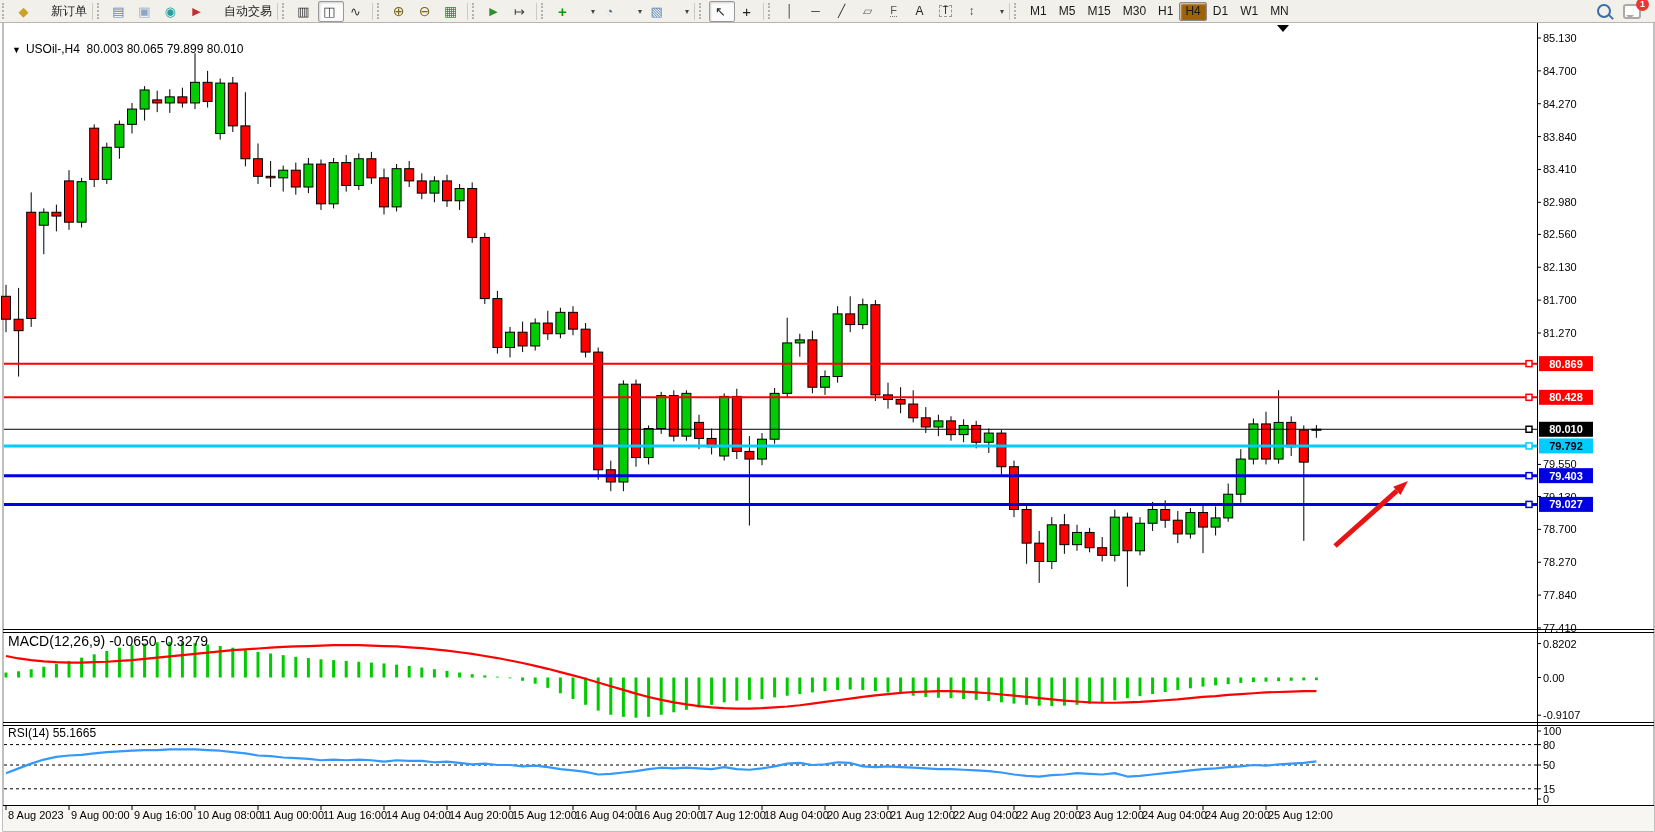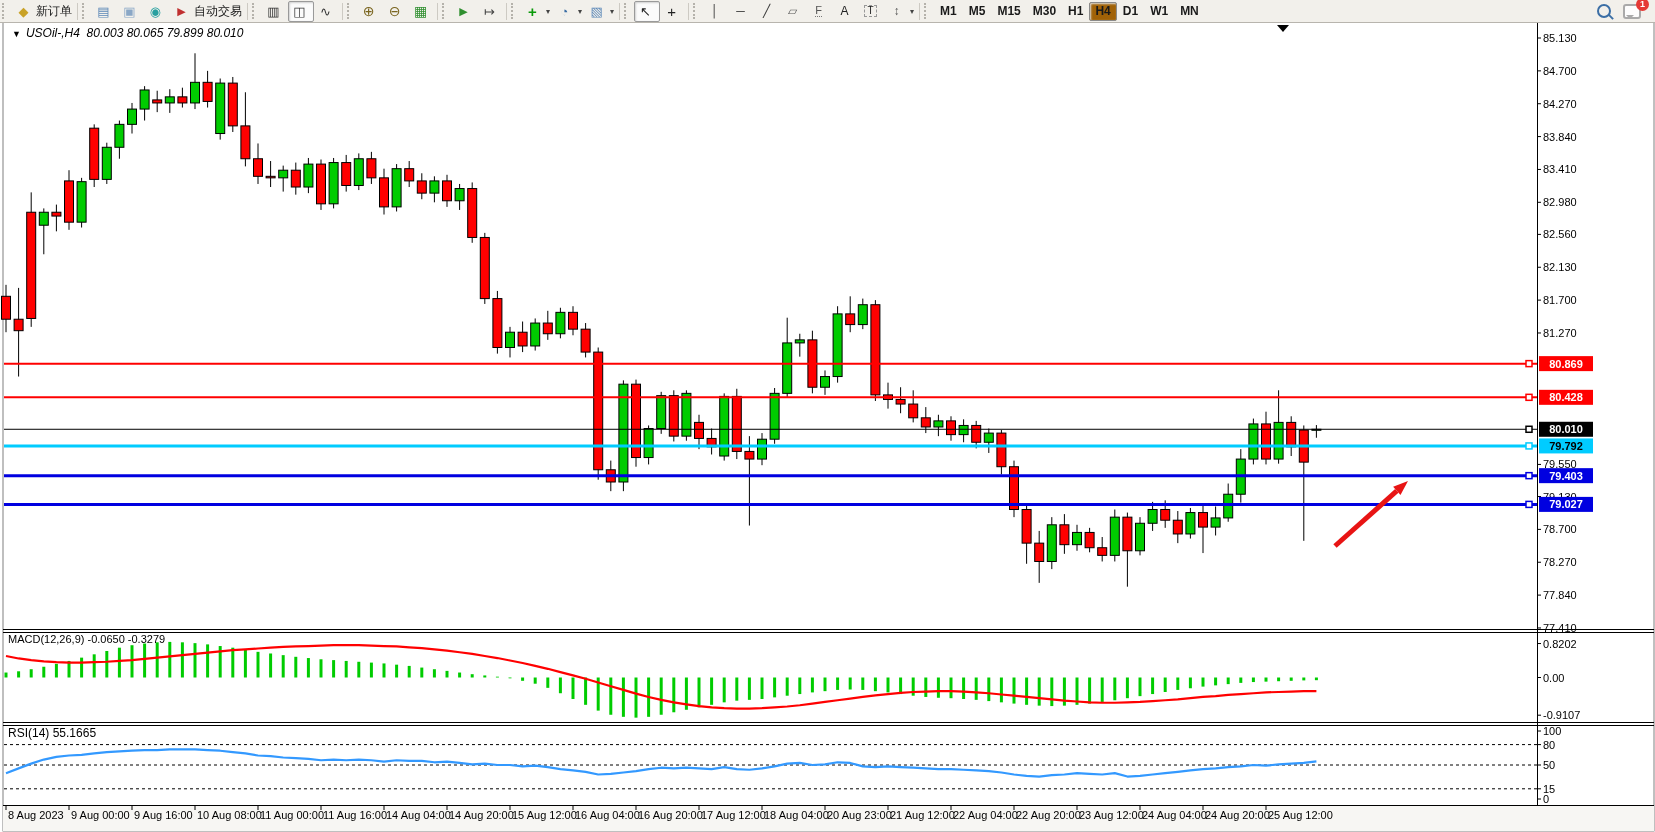--- a/index.html
+++ b/index.html
@@ -3,21 +3,21 @@
 <meta charset="utf-8">
 <style>
   html,body{margin:0;padding:0;background:#d4d0c8;}
   #app{position:relative;width:1655px;height:832px;overflow:hidden;background:#fff;
        font-family:"Liberation Sans",sans-serif;-webkit-font-smoothing:antialiased;}
   
   #toolbar{position:absolute;left:0;top:0;width:1655px;height:22px;background:#f2f0eb;
            border-bottom:1px solid #b8b5ae;display:flex;align-items:center;z-index:5;}
   .tb-grip{width:5px;height:16px;border-left:2px dotted #b5b2ab;margin:0 3px 0 2px;}
   .tb-sep{width:1px;height:17px;background:#cdcac3;margin:0 2px;}
-  .tb-btn{height:19px;min-width:20px;padding:0 2px;display:inline-flex;align-items:center;gap:4px;
+  .tb-btn{height:19px;min-width:20px;padding:0 2px;display:inline-flex;align-items:center;gap:19px;
           border:1px solid transparent;border-radius:2px;cursor:default;}
   .tb-btn.active{background:#fbfbfb;border-color:#9a9a9a;box-shadow:inset 1px 1px 2px #d0d0d0;}
   .tb-label{font-size:12px;color:#1a1a1a;white-space:nowrap;}
   .caret{font-size:8px;color:#444;margin-left:1px;}
   .ico{width:17px;height:16px;display:inline-flex;align-items:center;justify-content:center;
        font-size:12px;line-height:1;}
   .i-new-order-icon::before{content:"◆";color:#c9a227;font-size:13px;}
   .i-chart-window-icon::before{content:"▤";color:#5b87b7;font-size:13px;}
   .i-navigator-icon::before{content:"▣";color:#8aa7c6;font-size:13px;}
   .i-signals-icon::before{content:"◉";color:#28a0a0;font-size:13px;}
@@ -36,40 +36,40 @@
   .i-cursor-icon::before{content:"↖";color:#222;font-size:13px;}
   .i-crosshair-icon::before{content:"+";color:#222;font-size:15px;}
   .i-vertical-line-icon::before{content:"│";color:#333;}
   .i-horizontal-line-icon::before{content:"─";color:#333;}
   .i-trendline-icon::before{content:"╱";color:#333;}
   .i-channel-icon::before{content:"▱";color:#555;}
   .i-fibonacci-icon::before{content:"F";color:#555;font-size:11px;border-bottom:1px dotted #777;}
   .i-text-icon::before{content:"A";color:#222;font-size:12px;}
   .i-label-icon::before{content:"T";color:#222;font-size:10px;border:1px dashed #999;padding:0 2px;}
   .i-arrows-icon::before{content:"↕";color:#555;font-size:12px;}
-  .tf-btn{font-size:11px;font-weight:700;color:#555;padding:0 5px;height:17px;display:inline-flex;
+  .tf-btn{font-size:11px;font-weight:400;color:#555;padding:0 5px;height:17px;display:inline-flex;
           align-items:center;border:1px solid transparent;border-radius:2px;}
   .tf-btn.active{color:#111;background:#a16207;border-color:#8a8a8a;box-shadow:inset 1px 1px 2px #ddd;}
   #toolbar-right{margin-left:auto;display:flex;align-items:center;gap:12px;padding-right:14px;}
   .search-glass{position:relative;width:10px;height:10px;border:2px solid #3b6ea5;border-radius:50%;}
   .search-glass::after{content:"";position:absolute;width:6px;height:2px;background:#3b6ea5;
       transform:rotate(45deg);right:-5px;bottom:-2px;}
   .chat-wrap{position:relative;}
   .chat-bubble{width:14px;height:11px;border:2px solid #aaa;border-radius:3px;background:#fdfdfd;}
   .chat-bubble::after{content:"";position:absolute;left:3px;bottom:-4px;border:4px solid transparent;
       border-top-color:#aaa;}
   .notif-badge{position:absolute;top:-6px;right:-8px;background:#e53935;color:#fff;border-radius:50%;
       width:13px;height:13px;font-size:9px;display:flex;align-items:center;justify-content:center;
       font-weight:700;}
   
   #chart-svg{position:absolute;left:0;top:0;z-index:1;}
   .overlay{position:absolute;z-index:2;color:#000;white-space:nowrap;}
-  #symbol-title{left:12px;top:26px;font-size:12px;font-style:italic;}
+  #symbol-title{left:12px;top:42px;font-size:12px;}
   #symbol-title .tri{font-size:9px;margin-right:5px;}
-  #macd-label{left:8px;top:633px;font-size:11px;}
+  #macd-label{left:8px;top:633px;font-size:14px;}
   #rsi-label{left:8px;top:726px;font-size:12px;}
 </style>
 </head>
 <body>
 
 <div id="app">
   <div id="toolbar">
       <div class="tb-grip"></div>
       <div class="tb-btn">
         <span class="ico i-new-order-icon"></span>

